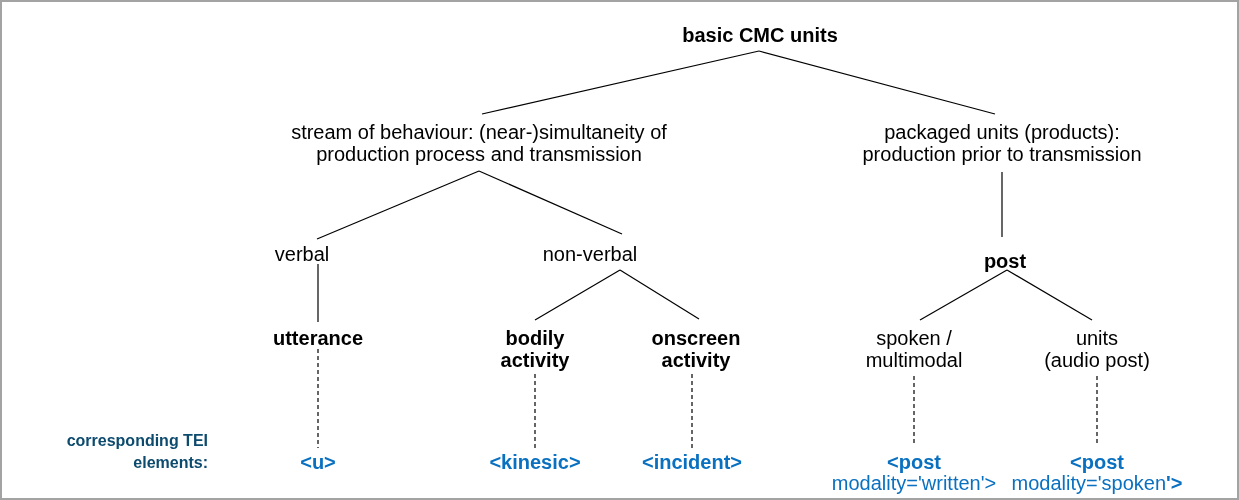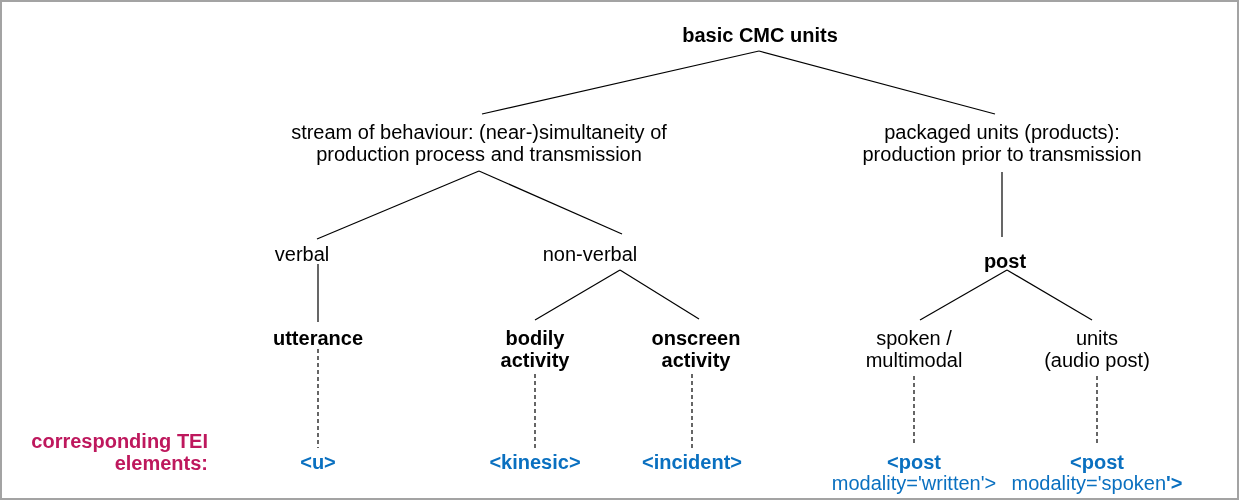--- a/index.html
+++ b/index.html
@@ -24,24 +24,24 @@
   }
   .bold { font-weight:bold; }
   .italic { }
   .tei-label { font-weight:bold; color:#0a70c0; line-height:21px; }
   .tei-attr { font-weight:normal; }
   #tei-caption {
     position:absolute;
     right:1029px;
     top:428px;
     text-align:right;
-    font-size:20px;
+    font-size:16px;
     line-height:22px;
     font-weight:bold;
-    color:#be185d;
+    color:#0c4a6e;
     white-space:nowrap;
   }
   .ln { display:block; }
 </style>
 </head>
 <body>
 
 <div id="canvas">
 
   <svg id="connectors" viewBox="0 0 1239 500" xmlns="http://www.w3.org/2000/svg">

